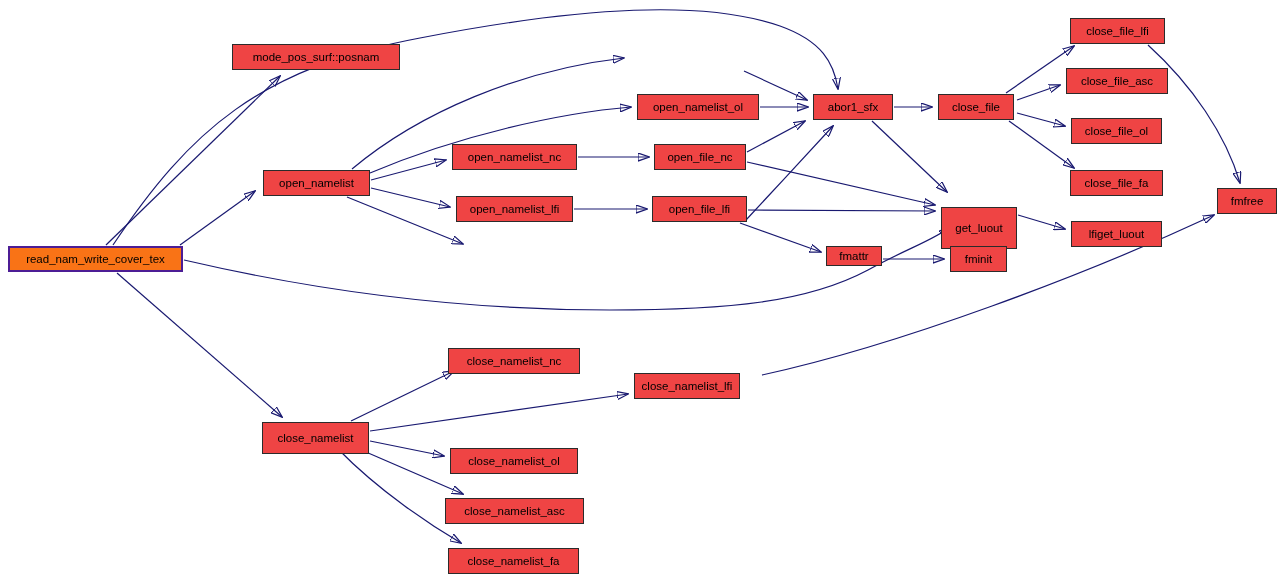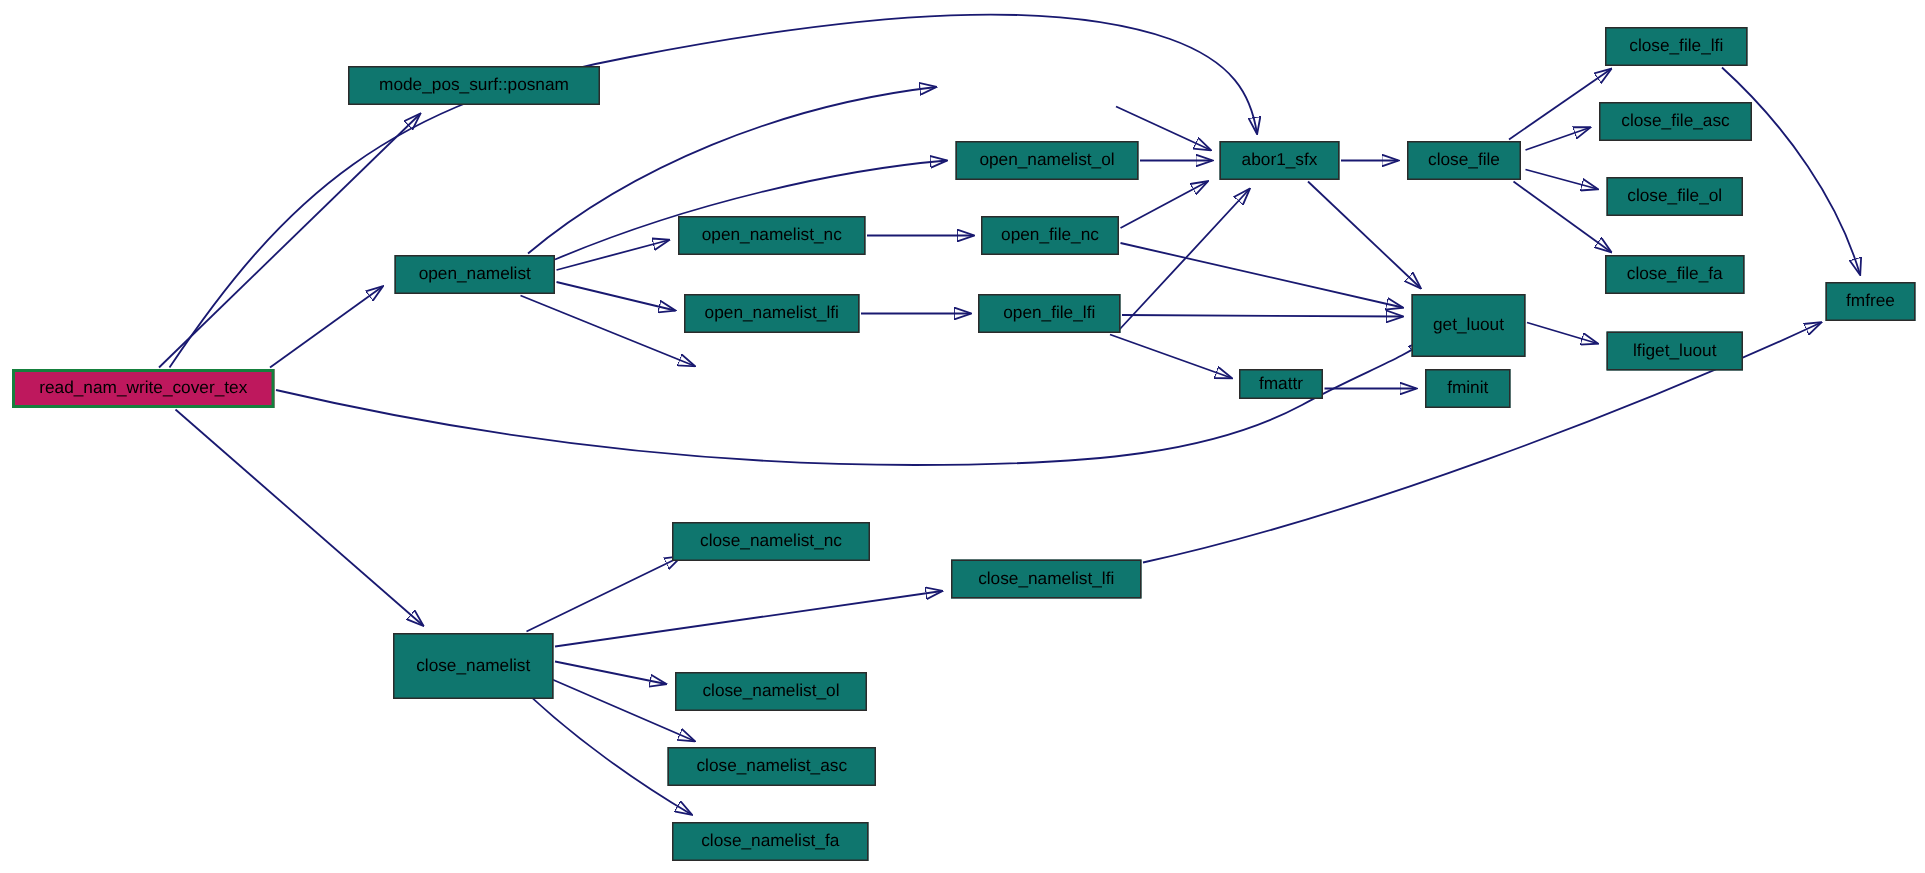--- a/index.html
+++ b/index.html
@@ -7,31 +7,31 @@
     position:relative;
     width:1283px;height:582px;
     background:#ffffff;
     font-family:"Liberation Sans","DejaVu Sans",sans-serif;
     overflow:hidden;
   }
   #edges{position:absolute;left:0;top:0;width:1283px;height:582px;}
   .node{
     position:absolute;
     box-sizing:border-box;
-    background:#0f766e;
+    background:#ef4444;
     border:1.4px solid #2b2b2b;
     display:flex;align-items:center;justify-content:center;
     font-size:11.5px;color:#000;
     white-space:nowrap;
     cursor:pointer;
     z-index:2;
   }
   .node.root{
-    background:#be185d;
-    border:2px solid #15803d;
+    background:#f97316;
+    border:2px solid #4c1d95;
     cursor:default;
   }
   #edges path{fill:none;stroke:#191970;stroke-width:1.2px;}
 </style>
 </head>
 <body>
 
 <div id="canvas">
 
   <svg id="edges" width="1283" height="582" viewBox="0 0 1283 582" xmlns="http://www.w3.org/2000/svg">
@@ -99,43 +99,43 @@
 
 
   <div class="node" style="left:654px;top:144px;width:92px;height:26px">open_file_nc</div>
 
   <div class="node" style="left:652px;top:196px;width:95px;height:26px">open_file_lfi</div>
 
   <div class="node" style="left:813px;top:94px;width:80px;height:26px">abor1_sfx</div>
 
   <div class="node" style="left:938px;top:94px;width:76px;height:26px">close_file</div>
 
-  <div class="node" style="left:941px;top:196px;width:76px;height:42px">get_luout</div>
+  <div class="node" style="left:941px;top:207px;width:76px;height:42px">get_luout</div>
 
   <div class="node" style="left:826px;top:246px;width:56px;height:20px">fmattr</div>
 
   <div class="node" style="left:950px;top:246px;width:57px;height:26px">fminit</div>
 
   <div class="node" style="left:1071px;top:221px;width:91px;height:26px">lfiget_luout</div>
 
   <div class="node" style="left:1070px;top:18px;width:95px;height:26px">close_file_lfi</div>
 
   <div class="node" style="left:1066px;top:68px;width:102px;height:26px">close_file_asc</div>
 
   <div class="node" style="left:1071px;top:118px;width:91px;height:26px">close_file_ol</div>
 
   <div class="node" style="left:1070px;top:170px;width:93px;height:26px">close_file_fa</div>
 
   <div class="node" style="left:1217px;top:188px;width:60px;height:26px">fmfree</div>
 
-  <div class="node" style="left:262px;top:422px;width:107px;height:44px">close_namelist</div>
+  <div class="node" style="left:262px;top:422px;width:107px;height:32px">close_namelist</div>
 
   <div class="node" style="left:448px;top:348px;width:132px;height:26px">close_namelist_nc</div>
 
-  <div class="node" style="left:634px;top:373px;width:127px;height:26px">close_namelist_lfi</div>
+  <div class="node" style="left:634px;top:373px;width:106px;height:26px">close_namelist_lfi</div>
 
   <div class="node" style="left:450px;top:448px;width:128px;height:26px">close_namelist_ol</div>
 
   <div class="node" style="left:445px;top:498px;width:139px;height:26px">close_namelist_asc</div>
 
   <div class="node" style="left:448px;top:548px;width:131px;height:26px">close_namelist_fa</div>
 
 </div>
 
 </body></html>

